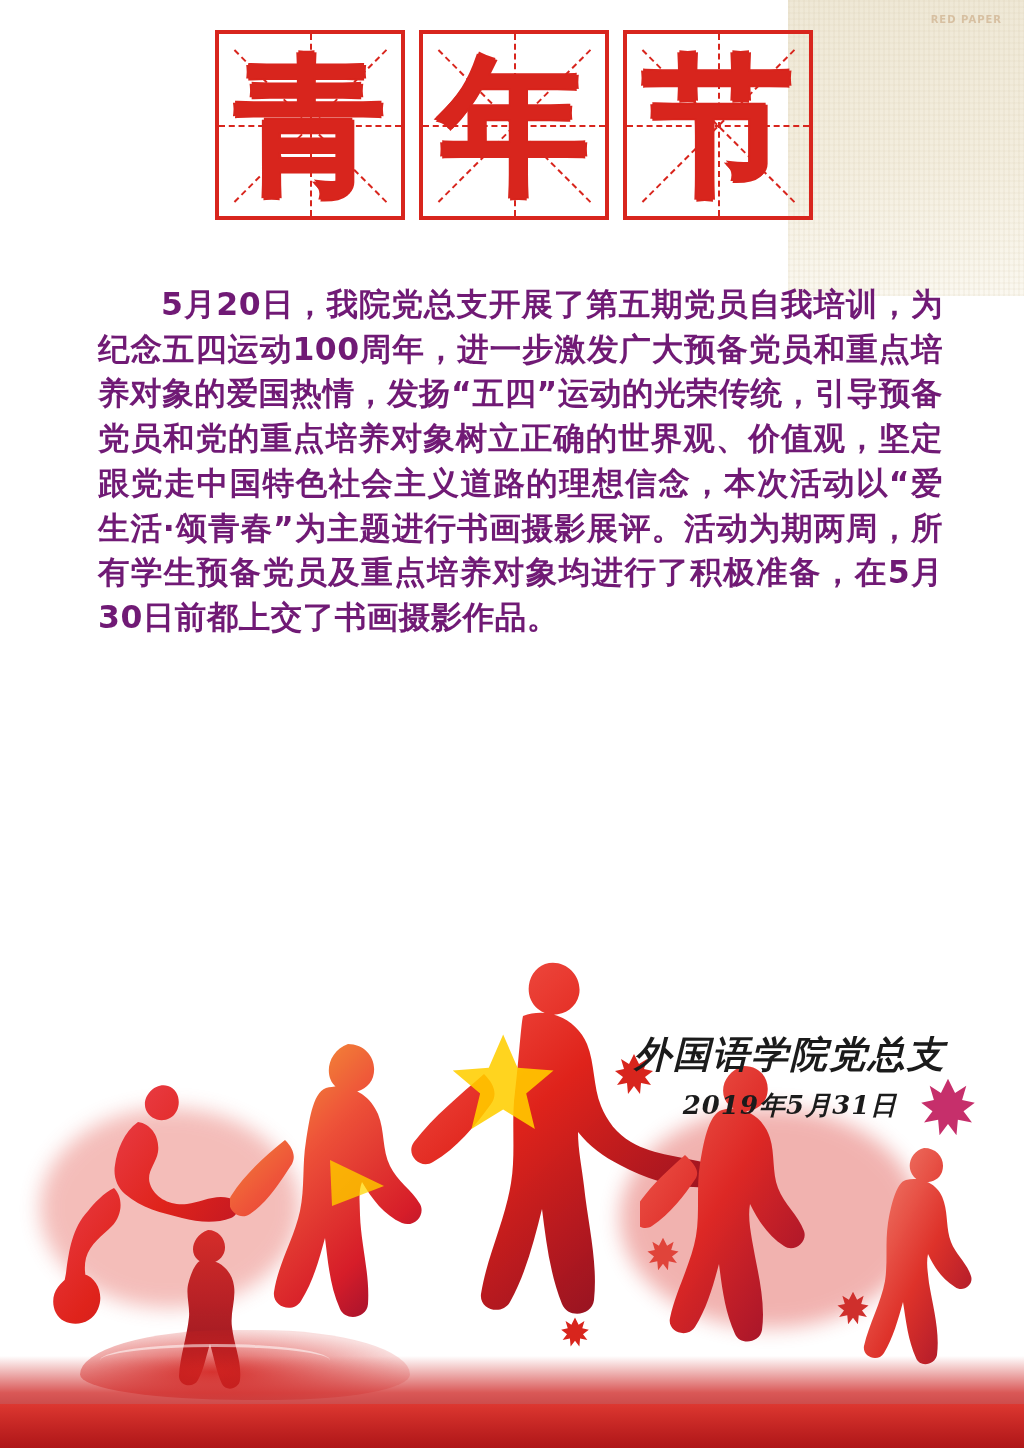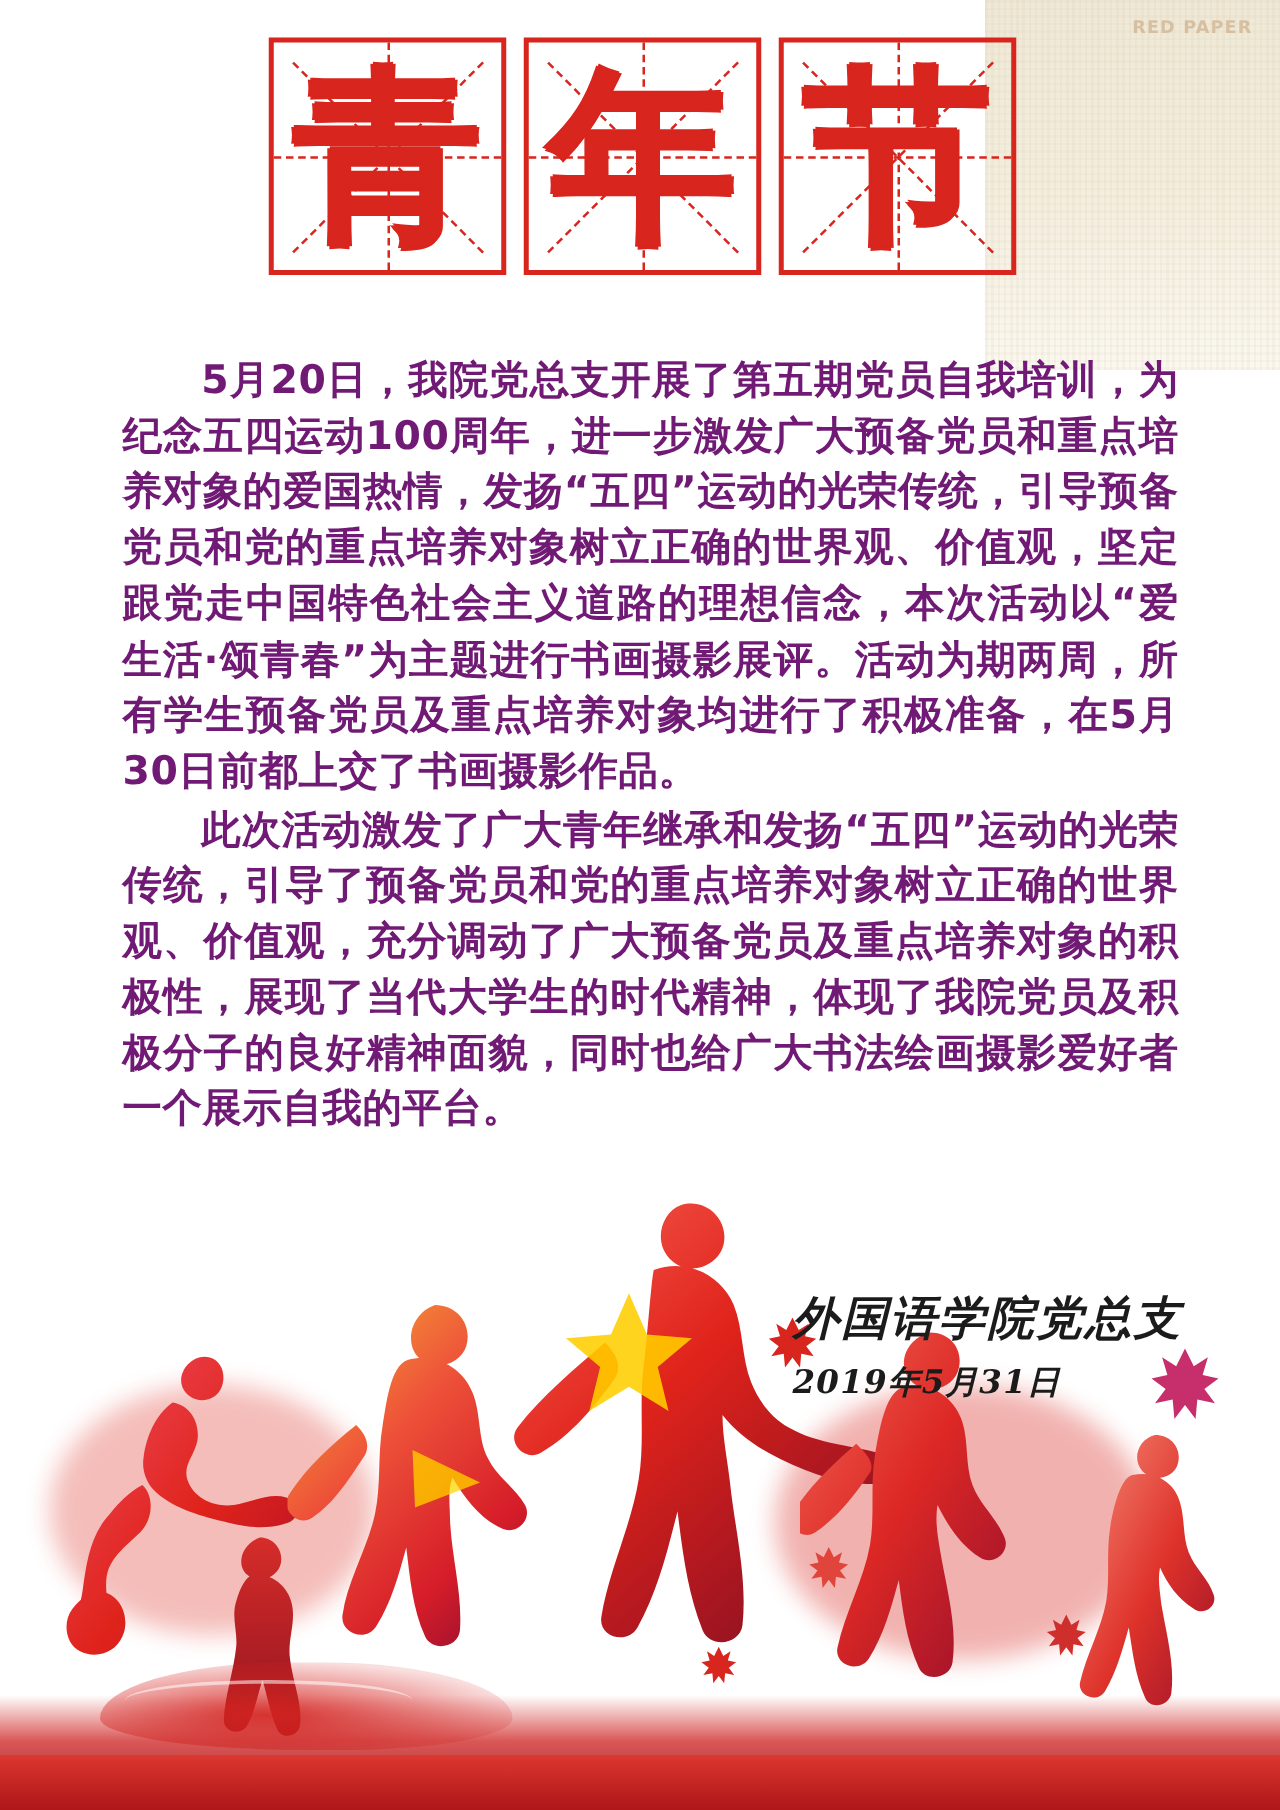--- a/index.html
+++ b/index.html
@@ -33,21 +33,21 @@
     position: absolute;
     inset: 0;
     background:
       repeating-linear-gradient(90deg, rgba(200,185,150,0.10) 0 2px, rgba(255,255,255,0) 2px 5px),
       repeating-linear-gradient(0deg, rgba(200,185,150,0.08) 0 2px, rgba(255,255,255,0) 2px 6px);
   }
   .paper-mark {
     position: absolute;
     top: 14px;
     right: 22px;
-    font-size: 14px;
+    font-size: 10px;
     letter-spacing: 1px;
     color: rgba(196,160,120,0.55);
     font-weight: bold;
     z-index: 3;
   }
 
   
   .title-block {
     position: absolute;
     top: 30px;
@@ -120,21 +120,21 @@
     margin: 0 0 2px 0;
     text-indent: 2em;
   }
 
   
   .signature {
     position: absolute;
     right: 78px;
     top: 1030px;
     z-index: 9;
-    text-align: left;
+    text-align: center;
     color: #1b1b1b;
     font-family: "DejaVu Serif", "Liberation Serif", serif;
   }
   .sig-org {
     font-size: 37px;
     font-weight: bold;
     font-style: italic;
     letter-spacing: 2px;
     white-space: nowrap;
   }
@@ -234,21 +234,20 @@
       <div class="cross"></div>
       <div class="vert"></div>
       <div class="diag1"></div>
       <div class="diag2"></div>
       <div class="seal-char">节</div>
     </div>
   </div>
 
   <div class="body-text">
     <p>5月20日，我院党总支开展了第五期党员自我培训，为纪念五四运动100周年，进一步激发广大预备党员和重点培养对象的爱国热情，发扬“五四”运动的光荣传统，引导预备党员和党的重点培养对象树立正确的世界观、价值观，坚定跟党走中国特色社会主义道路的理想信念，本次活动以“爱生活·颂青春”为主题进行书画摄影展评。活动为期两周，所有学生预备党员及重点培养对象均进行了积极准备，在5月30日前都上交了书画摄影作品。</p>
-    <p>此次活动激发了广大青年继承和发扬“五四”运动的光荣传统，引导了预备党员和党的重点培养对象树立正确的世界观、价值观，充分调动了广大预备党员及重点培养对象的积极性，展现了当代大学生的时代精神，体现了我院党员及积极分子的良好精神面貌，同时也给广大书法绘画摄影爱好者一个展示自我的平台。</p>
   </div>
 
   <div class="art">
 
     <div class="splash" style="left:40px;bottom:140px;width:260px;height:200px;background:#e0443a;"></div>
     <div class="splash" style="left:620px;bottom:120px;width:300px;height:220px;background:#d8251d;"></div>
 
     <div class="fig" style="left:18px;bottom:120px;">
       <svg width="230" height="250" viewBox="0 0 230 250">
         <defs>

